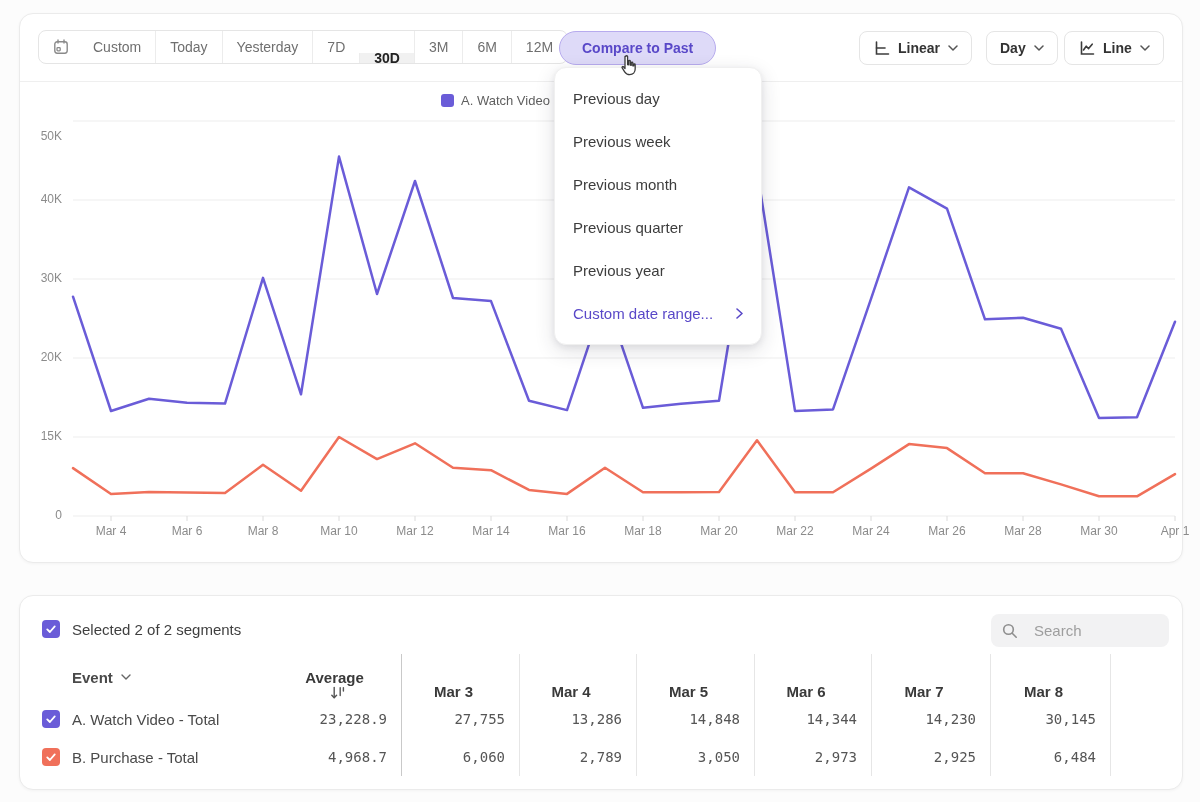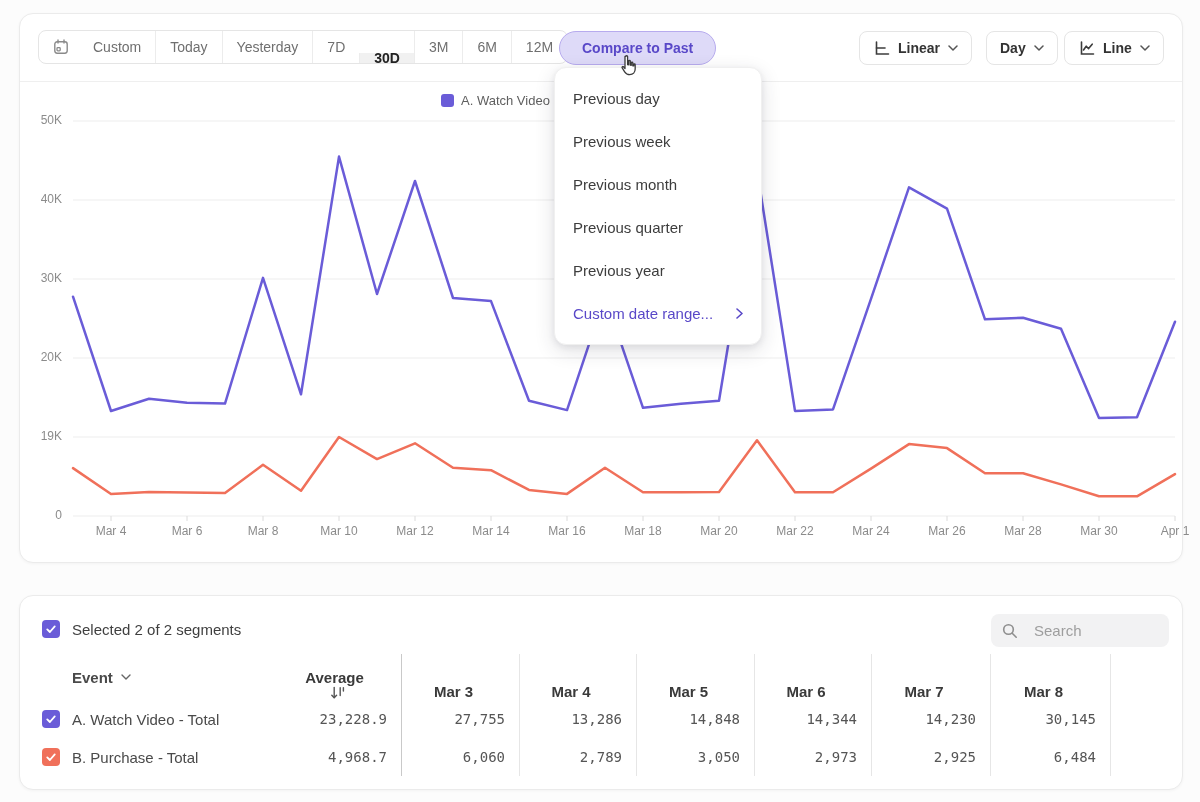--- a/index.html
+++ b/index.html
@@ -160,25 +160,25 @@
       <line x1="851" x2="851" y1="502" y2="507" stroke="#dcdcdc" stroke-width="1"></line>
       <line x1="927" x2="927" y1="502" y2="507" stroke="#dcdcdc" stroke-width="1"></line>
       <line x1="1003" x2="1003" y1="502" y2="507" stroke="#dcdcdc" stroke-width="1"></line>
       <line x1="1079" x2="1079" y1="502" y2="507" stroke="#dcdcdc" stroke-width="1"></line>
       <line x1="1155" x2="1155" y1="502" y2="507" stroke="#dcdcdc" stroke-width="1"></line>
       <polyline points="53,282.7 91,397.0 129,384.7 167,388.7 205,389.6 243,263.9 281,380.3 319,142.6 357,280.0 395,167.0 433,284.0 471,287.1 509,386.7 547,396.1 585,282.4 623,393.8 661,389.8 699,386.7 737,156.0 775,396.9 813,395.4 851,284.8 889,173.4 927,194.7 965,305.3 1003,303.7 1041,314.8 1079,404.0 1117,403.3 1155,307.7" fill="none" stroke="#6a5cd8" stroke-width="2.5" stroke-linejoin="round" stroke-linecap="round"></polyline>
       <polyline points="53,454.1 91,480.0 129,477.9 167,478.5 205,478.9 243,450.8 281,476.7 319,423.0 357,445.1 395,429.3 433,453.8 471,456.2 509,475.9 547,479.9 585,453.8 623,478.3 661,478.3 699,477.9 737,426.2 775,478.3 813,478.3 851,454.6 889,430.1 927,434.1 965,459.3 1003,459.3 1041,470.4 1079,482.3 1117,482.3 1155,460.1" fill="none" stroke="#f0705a" stroke-width="2.5" stroke-linejoin="round" stroke-linecap="round"></polyline>
     </svg>
   <div id="axis-labels">
       <div class="ylab" style="top: 494px;">0</div>
-      <div class="ylab" style="top: 415px;">19K</div>
+      <div class="ylab" style="top: 415px;">15K</div>
       <div class="ylab" style="top: 336px;">20K</div>
       <div class="ylab" style="top: 257px;">30K</div>
       <div class="ylab" style="top: 178px;">40K</div>
-      <div class="ylab" style="top: 99px;">50K</div>
+      <div class="ylab" style="top: 115px;">50K</div>
       <div class="xlab" style="left: 60px; top: 510px;">Mar 4</div>
       <div class="xlab" style="left: 136px; top: 510px;">Mar 6</div>
       <div class="xlab" style="left: 212px; top: 510px;">Mar 8</div>
       <div class="xlab" style="left: 288px; top: 510px;">Mar 10</div>
       <div class="xlab" style="left: 364px; top: 510px;">Mar 12</div>
       <div class="xlab" style="left: 440px; top: 510px;">Mar 14</div>
       <div class="xlab" style="left: 516px; top: 510px;">Mar 16</div>
       <div class="xlab" style="left: 592px; top: 510px;">Mar 18</div>
       <div class="xlab" style="left: 668px; top: 510px;">Mar 20</div>
       <div class="xlab" style="left: 744px; top: 510px;">Mar 22</div>

